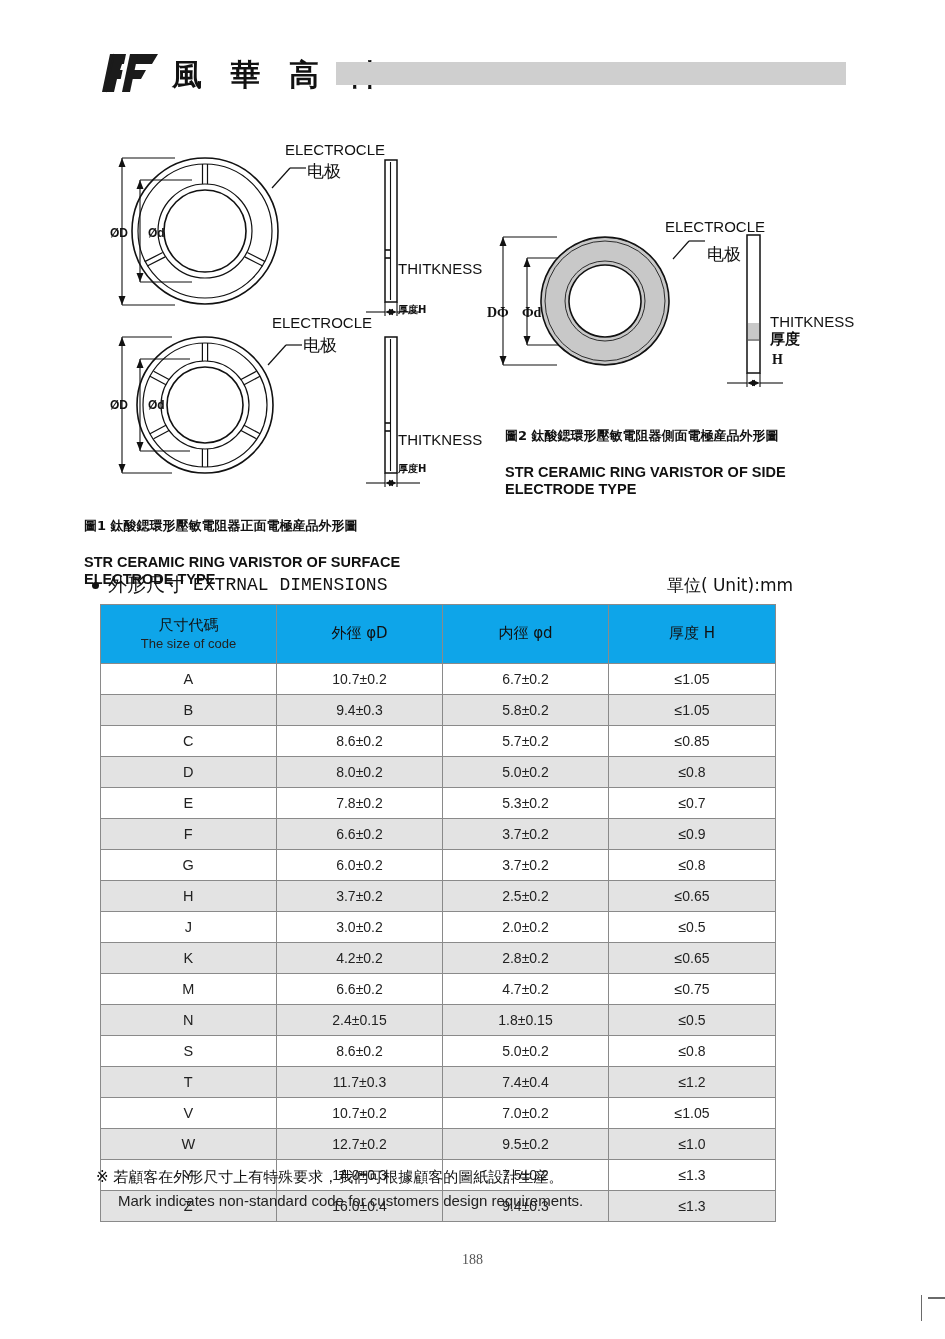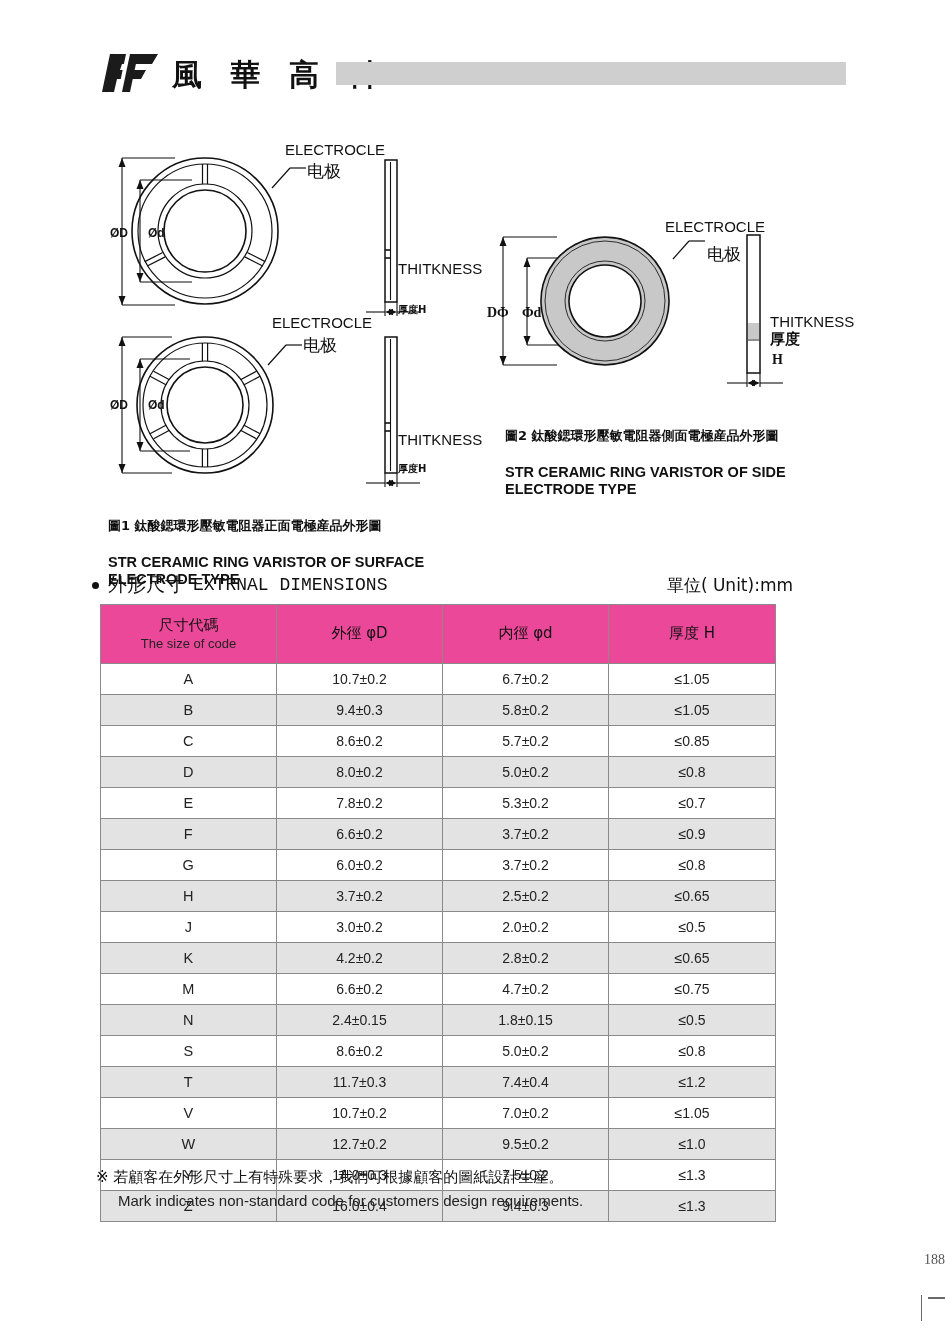--- a/index.html
+++ b/index.html
@@ -95,21 +95,21 @@
   .dim-table col.c0 { width: 176px; }
   .dim-table col.c1 { width: 166px; }
   .dim-table col.c2 { width: 166px; }
   .dim-table col.c3 { width: 167px; }
   .dim-table th, .dim-table td {
     border: 1px solid #8a8a8a;
     text-align: center; vertical-align: middle;
     color: #222;
   }
   .dim-table thead th {
-    background: #ec4899; height: 50px; padding: 3px 0 5px;
+    background: #0ea5e9; height: 50px; padding: 3px 0 5px;
     font-weight: normal;
   }
   .hdr-cn {
     display: block;
     font-family: "DejaVu Sans", sans-serif; font-size: 15px; color: #111;
   }
   .hdr-en {
     display: block;
     font-family: "Liberation Sans", sans-serif; font-size: 13px; color: #222;
     margin-top: 1px;
@@ -126,21 +126,21 @@
   .fn-cn {
     font-family: "DejaVu Sans", sans-serif; font-size: 15px; color: #111;
     display: block;
   }
   .fn-en {
     font-family: "Liberation Sans", sans-serif; font-size: 15px; color: #222;
     display: block; margin-top: 5px; margin-left: 22px;
   }
 
   .page-num {
-    position: absolute; left: 0; top: 1252px; width: 945px; text-align: right;
+    position: absolute; left: 0; top: 1252px; width: 945px; text-align: center;
     font-family: "Liberation Serif", serif; font-size: 14px; color: #555;
   }
   .crop-v {
     position: absolute; left: 921px; top: 1295px; width: 1px; height: 26px;
     background: #6a6a6a;
   }
   .crop-h {
     position: absolute; left: 928px; top: 1297px; width: 22px; height: 2px;
     background: #6a6a6a;
   }
@@ -317,21 +317,21 @@
 <div class="txt lbl-en" style="left:770px; top:313px;">THITKNESS</div>
 <div class="txt lbl-cn" style="left:770px; top:330px; font-size:15px; font-weight:bold;">厚度</div>
 <div class="txt lbl-dim-serif" style="left:772px; top:352px;">H</div>
 
 <div class="caption" style="left:505px; top:408px;">
   <span class="cn">圖2 鈦酸鍶環形壓敏電阻器側面電極産品外形圖</span>
   <span class="en">STR CERAMIC RING VARISTOR OF SIDE
 ELECTRODE TYPE</span>
 </div>
 
-<div class="caption" style="left:108px; top:498px;">
+<div class="caption" style="left:84px; top:498px;">
   <span class="cn">圖1 鈦酸鍶環形壓敏電阻器正面電極産品外形圖</span>
   <span class="en">STR CERAMIC RING VARISTOR OF SURFACE
 ELECTRODE TYPE</span>
 </div>
 
 <div class="sec-head">
   <span class="sec-bullet"></span><span class="sec-cn">外形尺寸</span><span class="sec-en">EXTRNAL DIMENSIONS</span>
 </div>
 <div class="unit-note">單位( Unit):mm</div>
 

